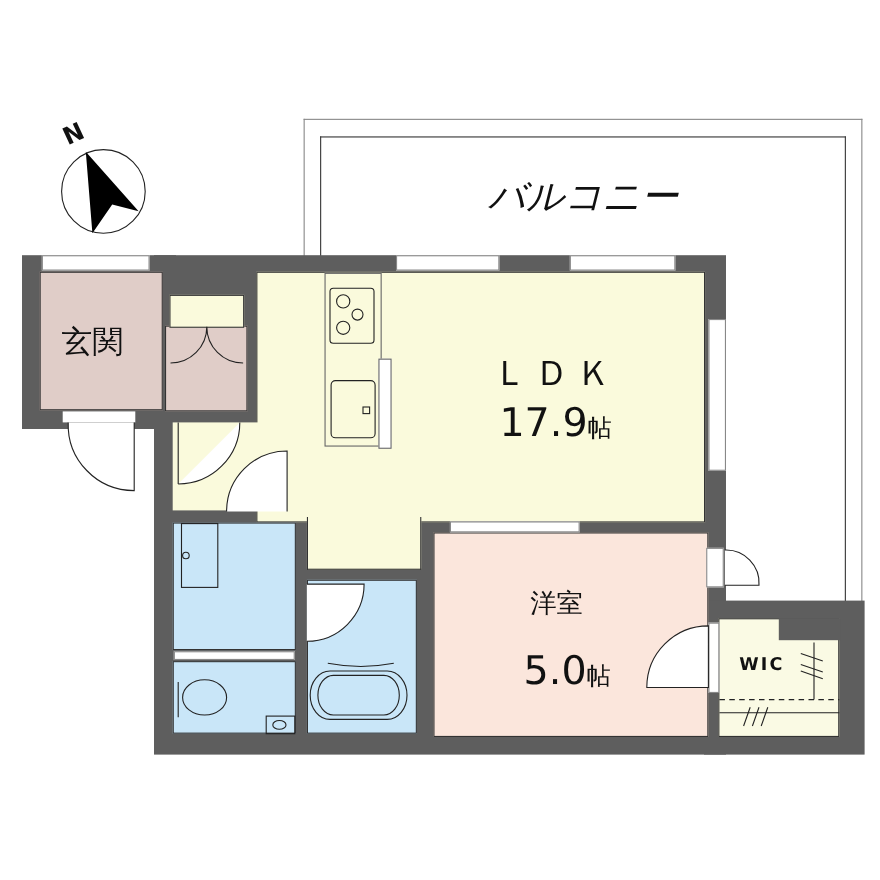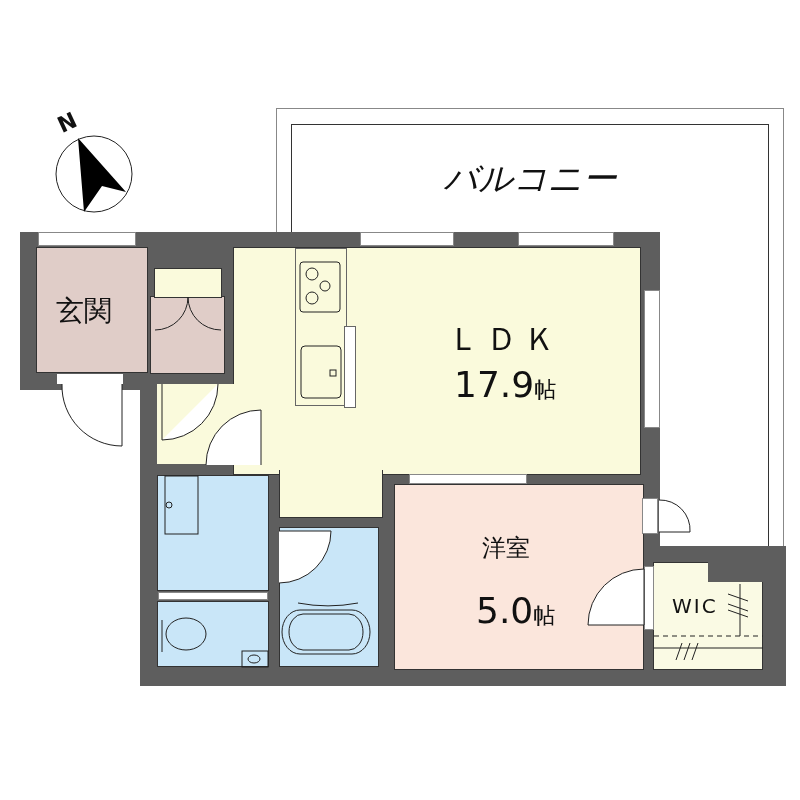--- a/index.html
+++ b/index.html
@@ -54,21 +54,21 @@
 <div class="abs room" style="left:279px;top:527px;width:100px;height:140px;background:#c9e6f8;"></div>
 
 <div class="abs room" style="left:394px;top:484px;width:250px;height:186px;background:#fbe6dc;"></div>
 <div class="label" style="left:482px;top:532px;font-size:24px;">洋室</div>
 <div class="label" style="left:476px;top:544px;font-size:36px;margin-top:46px;">
   <span>5.0</span><span style="font-size:22px;">帖</span>
 </div>
 
 <div class="abs" style="left:653px;top:562px;width:110px;height:108px;background:#fafae4;border:1px solid #333;"></div>
 <div class="abs wall" style="left:708px;top:562px;width:56px;height:20px;"></div>
-<div class="label" style="left:672px;top:594px;font-size:20px;font-weight:normal;letter-spacing:2px;">WIC</div>
+<div class="label" style="left:672px;top:594px;font-size:16px;font-weight:bold;letter-spacing:2px;">WIC</div>
 
 <div class="abs" style="left:38px;top:232px;width:98px;height:14px;background:#fff;border:1px solid #888;"></div>
 <div class="abs" style="left:360px;top:232px;width:94px;height:14px;background:#fff;border:1px solid #888;"></div>
 <div class="abs" style="left:518px;top:232px;width:96px;height:14px;background:#fff;border:1px solid #888;"></div>
 <div class="abs" style="left:644px;top:290px;width:16px;height:138px;background:#fff;border:1px solid #888;"></div>
 <div class="abs" style="left:57px;top:374px;width:66px;height:10px;background:#fff;"></div>
 <div class="abs" style="left:409px;top:474px;width:118px;height:10px;background:#fff;border:1px solid #888;"></div>
 <div class="abs" style="left:158px;top:592px;width:110px;height:8px;background:#fff;border:1px solid #888;"></div>
 <div class="abs" style="left:642px;top:498px;width:16px;height:36px;background:#fff;border:1px solid #888;"></div>
 <div class="abs" style="left:644px;top:566px;width:10px;height:64px;background:#fff;border:1px solid #888;"></div>

